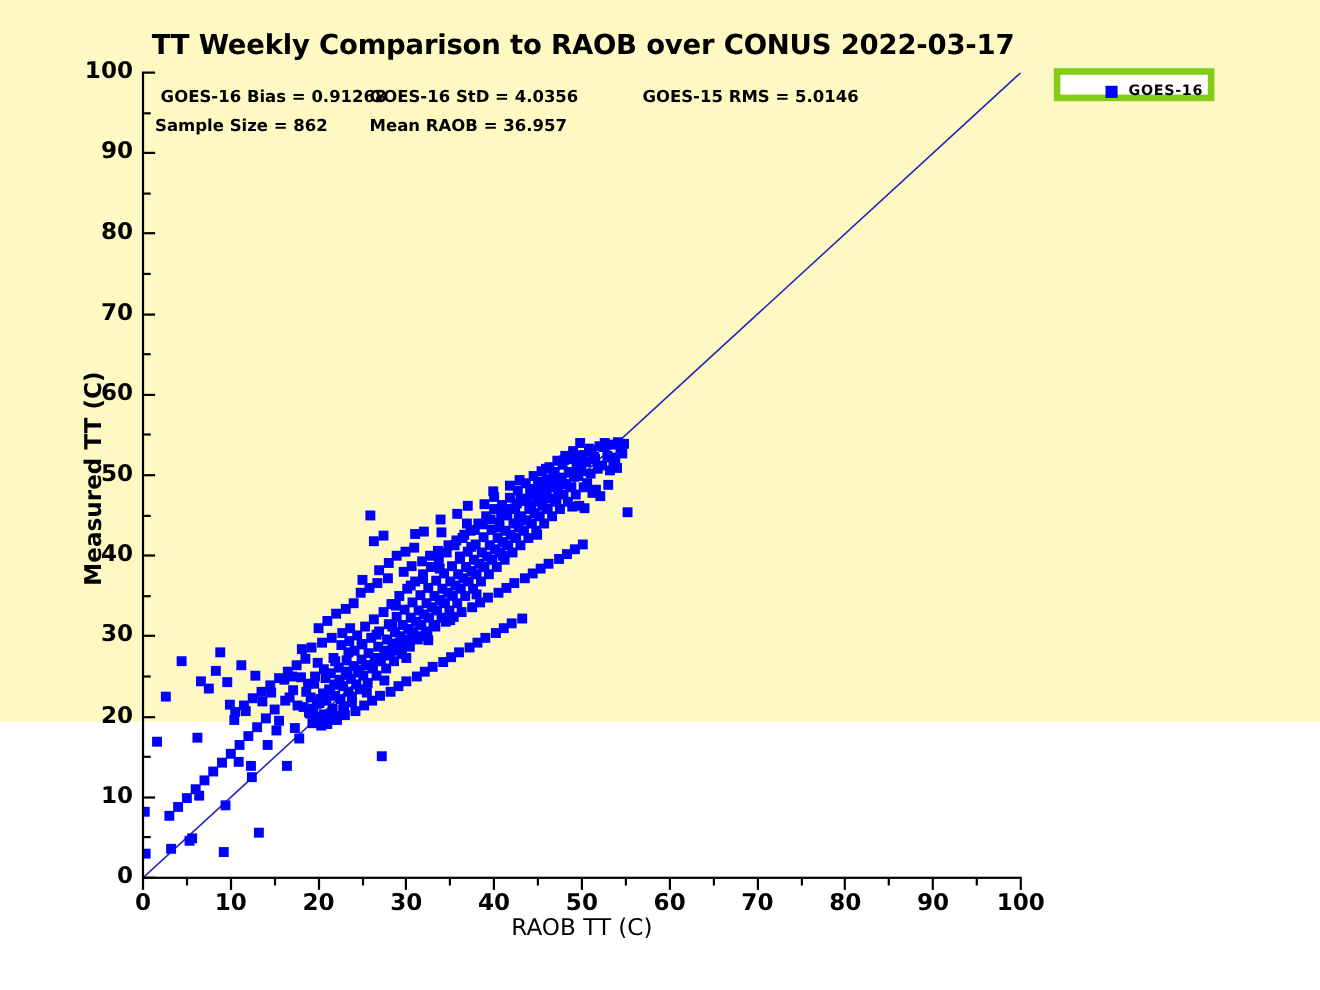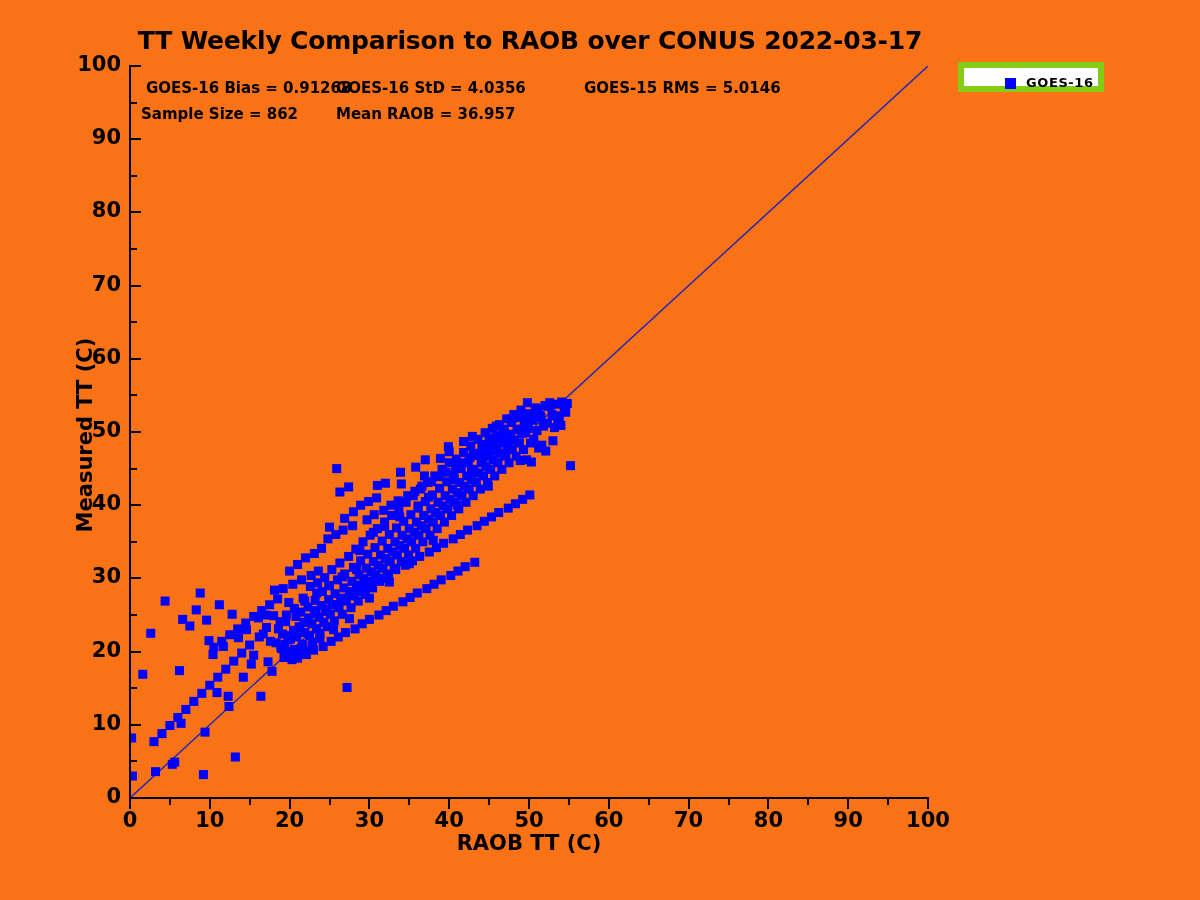--- a/index.html
+++ b/index.html
@@ -12,22 +12,22 @@
     height: 900px;
     font-family: "DejaVu Sans", sans-serif;
     overflow: hidden;
     position: relative;
   }
 
   #figure {
     position: absolute;
     left: 0; top: 0;
     width: 1200px;
-    height: 900px;
-    background: #f97316;
+    height: 656px;
+    background: #fef9c3;
   }
 
   
   #chart-title {
     position: absolute;
     left: 130px;
     top: 26px;
     width: 800px;
     text-align: center;
     font-size: 25px;
@@ -104,21 +104,21 @@
   }
 
   
   #xlabel {
     position: absolute;
     left: 130px;
     top: 831px;
     width: 798px;
     text-align: center;
     font-size: 21px;
-    font-weight: bold;
+    font-weight: normal;
     color: #000000;
   }
   #ylabel {
     position: absolute;
     left: -215px;
     top: 423px;
     width: 600px;
     text-align: center;
     font-size: 21px;
     font-weight: bold;

